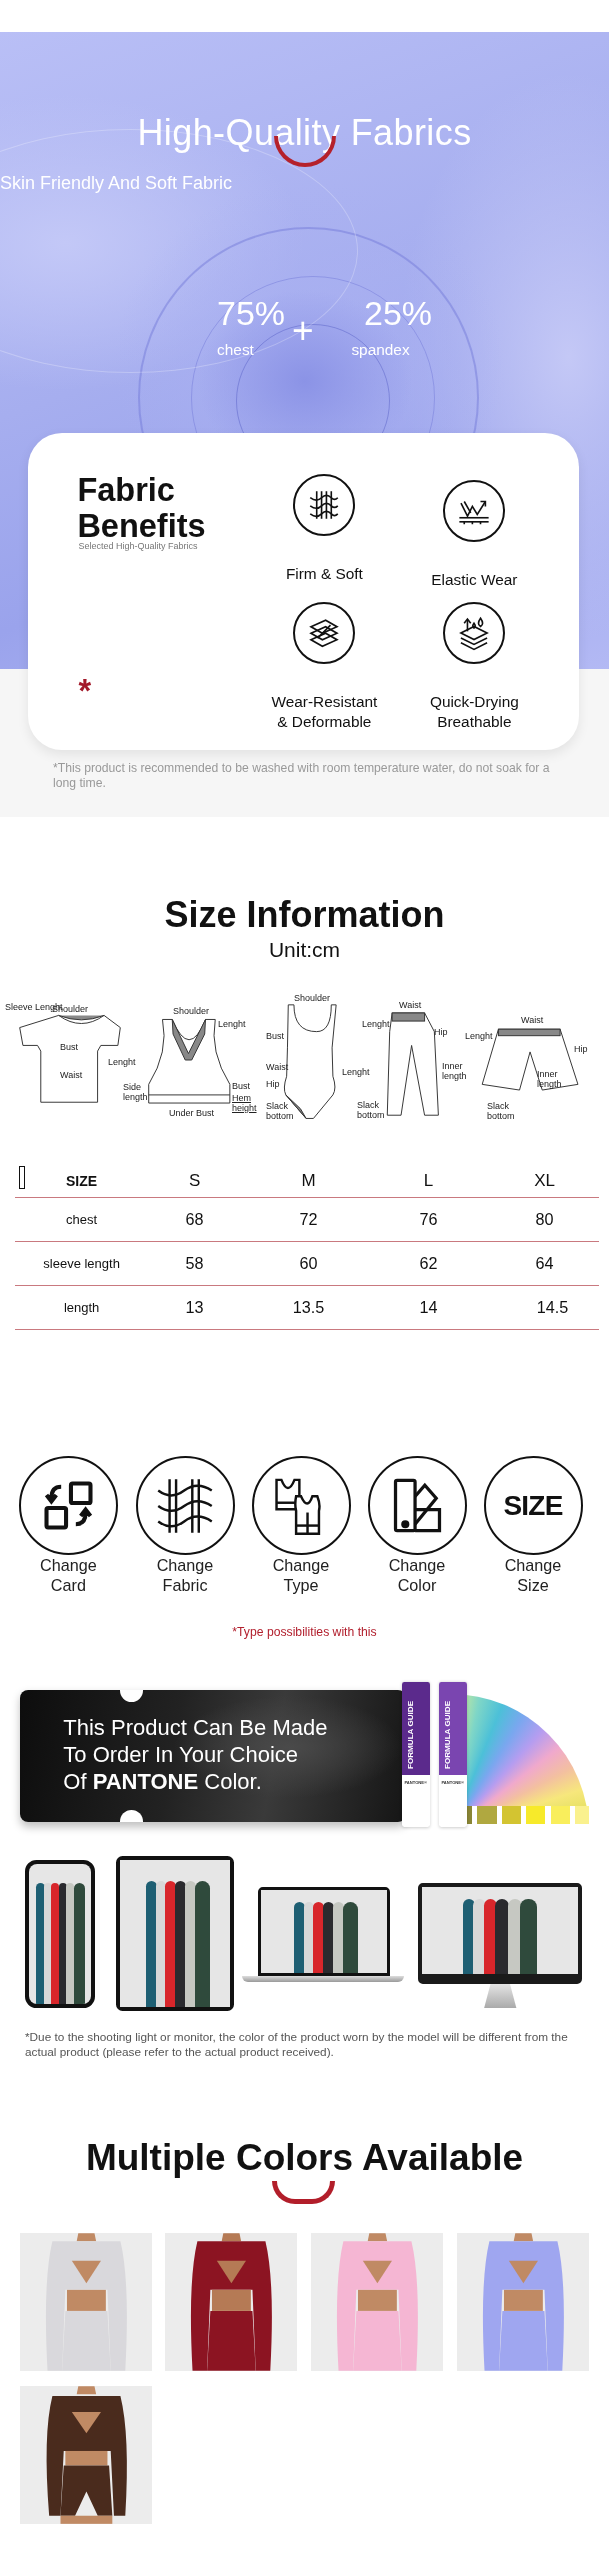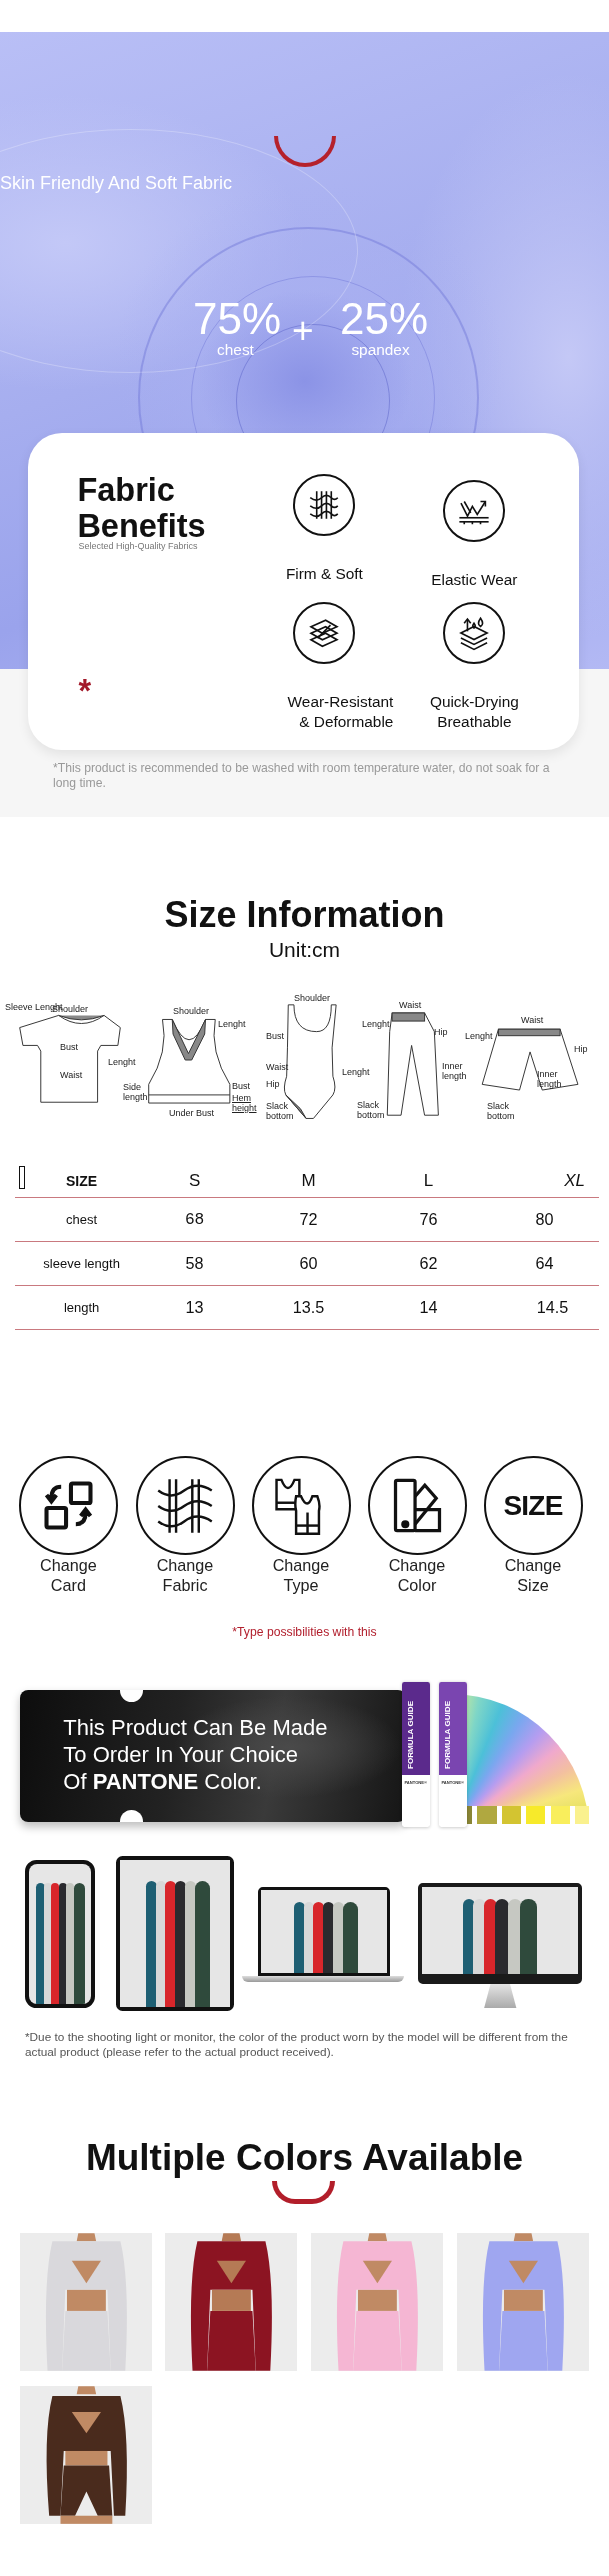--- a/index.html
+++ b/index.html
@@ -11,21 +11,21 @@
     background:
       radial-gradient(ellipse 154px 130px at 305px 349px, #8b93e6 0%, rgba(139,147,230,0) 70%),
       radial-gradient(ellipse 260px 244px at 309px 333px, #a9b0f1 0%, rgba(169,176,241,0) 75%),
       radial-gradient(ellipse 341px 211px at 65px 211px, #c3c8f7 0%, rgba(195,200,247,0) 70%),
       radial-gradient(ellipse 244px 406px at 569px 325px, #c4c8f6 0%, rgba(196,200,246,0) 70%),
       linear-gradient(160deg, #b9bff6 0%, #a6aeef 45%, #9aa3ec 70%, #b3b9f4 100%); }
   .swirl { position: absolute; border-radius: 50%; border-style: solid; border-color: rgba(110,118,215,0.45); }
   .hero-title { left: 0; width: 609px; top: 80px; text-align: center; color: #fff; font-size: 36px; letter-spacing: 0.4px; }
   .hero-arc { left: 274px; top: 104px; width: 62px; height: 31px; border: 4.9px solid #b5212b; border-top: none; border-radius: 0 0 32.5px 32.5px; }
   .hero-sub { left: 0; width: 609px; top: 141px; text-align: left; color: #fff; font-size: 18px; }
-  .pct { color: #fff; font-size: 44px; top: 262px; }
+  .pct { color: #fff; font-size: 34px; top: 262px; margin-left: 24px; }
   .pct-label { color: #fff; font-size: 15.4px; top: 309px; text-align: center; width: 81px; }
   .plus { color: #fff; font-size: 37px; top: 278px; left: 292px; }
 
   
   #gray-band { left: 0; top: 669px; width: 609px; height: 148px; background: #f6f6f6; }
   #benefits-card { left: 28.4px; top: 433px; width: 551px; height: 317px; background: #fff; border-radius: 34px; box-shadow: 0 4.9px 11.4px rgba(0,0,0,0.08); }
   .fb-title { left: 49px; font-size: 32.5px; font-weight: bold; line-height: 36px; color: #111; }
   .fb-sub { left: 50px; top: 108px; font-size: 9px; color: #777; }
   .benefit { width: 138px; text-align: center; }
   .benefit .circ { width: 62px; height: 62px; border: 2px solid #111; border-radius: 50%; margin: 0 auto; display: flex; align-items: center; justify-content: center; background: #fff; }
@@ -75,20 +75,21 @@
 </style>
 </head>
 <body>
 
 <div id="hero" class="abs">
   <div class="swirl" style="left:138px;top:195px;width:341px;height:341px;border-width:2.4px;"></div>
   <div class="swirl" style="left:191px;top:244px;width:244px;height:244px;border-width:1.6px;"></div>
   <div class="swirl" style="left:236px;top:292px;width:154px;height:154px;border-width:1.6px;border-color:rgba(90,98,200,0.5);"></div>
   <div class="swirl" style="left:-97px;top:97px;width:455px;height:244px;border-width:1.6px;border-color:rgba(255,255,255,0.25);"></div>
 
+  <div class="abs hero-title">High-Quality Fabrics</div>
   <div class="abs hero-arc"></div>
   <div class="abs hero-sub">Skin Friendly And Soft Fabric</div>
 
   <div class="abs pct" style="left:193px;">75%</div>
   <div class="abs pct-label" style="left:195px;">chest</div>
   <div class="abs plus">+</div>
   <div class="abs pct" style="left:340px;">25%</div>
   <div class="abs pct-label" style="left:340px;">spandex</div>
 </div>
 
@@ -124,21 +125,21 @@
         <line x1="4" y1="28" x2="40" y2="28"></line>
           <line x1="4" y1="33" x2="40" y2="33"></line>
         <line x1="10" y1="33" x2="10" y2="36"></line>
           <line x1="20" y1="33" x2="20" y2="36"></line>
           <line x1="30" y1="33" x2="30" y2="36"></line>
       </svg>
     </div>
     <div class="lbl">Elastic Wear</div>
   </div>
 
-  <div class="abs benefit" style="left:227px;top:169px;text-align:right;">
+  <div class="abs benefit" style="left:227px;top:169px;">
     <div class="circ">
       <svg width="36" height="32.5" viewBox="0 0 44 40" fill="none" stroke="#111" stroke-width="2">
         <path d="M6 12 L24 4 L38 12 L20 20 Z"></path>
         <path d="M6 20 L24 12 L38 20 L20 28 Z"></path>
         <path d="M6 28 L24 20 L38 28 L20 36 Z"></path>
         <line x1="14" y1="26" x2="30" y2="10"></line>
       </svg>
     </div>
     <div class="lbl"><span>Wear-Resistant</span><br><span>&amp; Deformable</span></div>
   </div>
@@ -216,25 +217,25 @@
   <div class="abs diag-label" style="left:487px;top:115px;width:28px;">Slack bottom</div>
 </div>
 
 <div id="size-table" class="abs">
   <span class="abs" style="left:4.1px;top:1.6px;width:6.5px;height:23px;border:1.2px solid #111;"></span>
   <div class="trow head">
     <span class="tcell lbl" style="left:67px;">SIZE</span>
     <span class="tcell" style="left:180px;">S</span>
     <span class="tcell" style="left:294px;">M</span>
     <span class="tcell" style="left:414px;">L</span>
-    <span class="tcell" style="left:560px;font-style:italic;">XL</span>
+    <span class="tcell" style="left:530px;">XL</span>
   </div>
   <div class="trow">
     <span class="tcell lbl" style="left:67px;">chest</span>
-    <span class="tcell" style="left:180px;font-family:Liberation Mono, monospace;">68</span>
+    <span class="tcell" style="left:180px;">68</span>
     <span class="tcell" style="left:294px;">72</span>
     <span class="tcell" style="left:414px;">76</span>
     <span class="tcell" style="left:530px;">80</span>
   </div>
   <div class="trow">
     <span class="tcell lbl" style="left:67px;">sleeve length</span>
     <span class="tcell" style="left:180px;">58</span>
     <span class="tcell" style="left:294px;">60</span>
     <span class="tcell" style="left:414px;">62</span>
     <span class="tcell" style="left:530px;">64</span>

